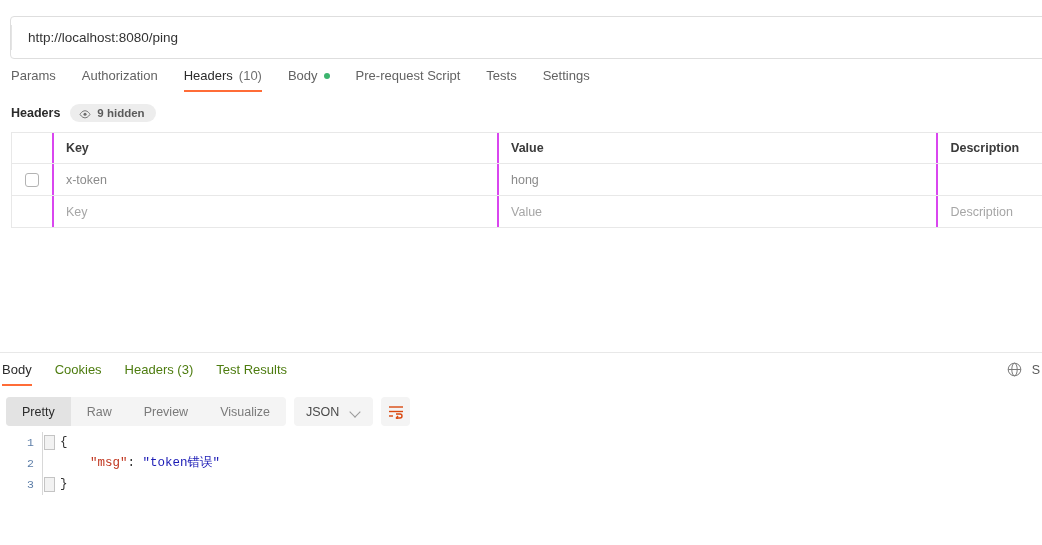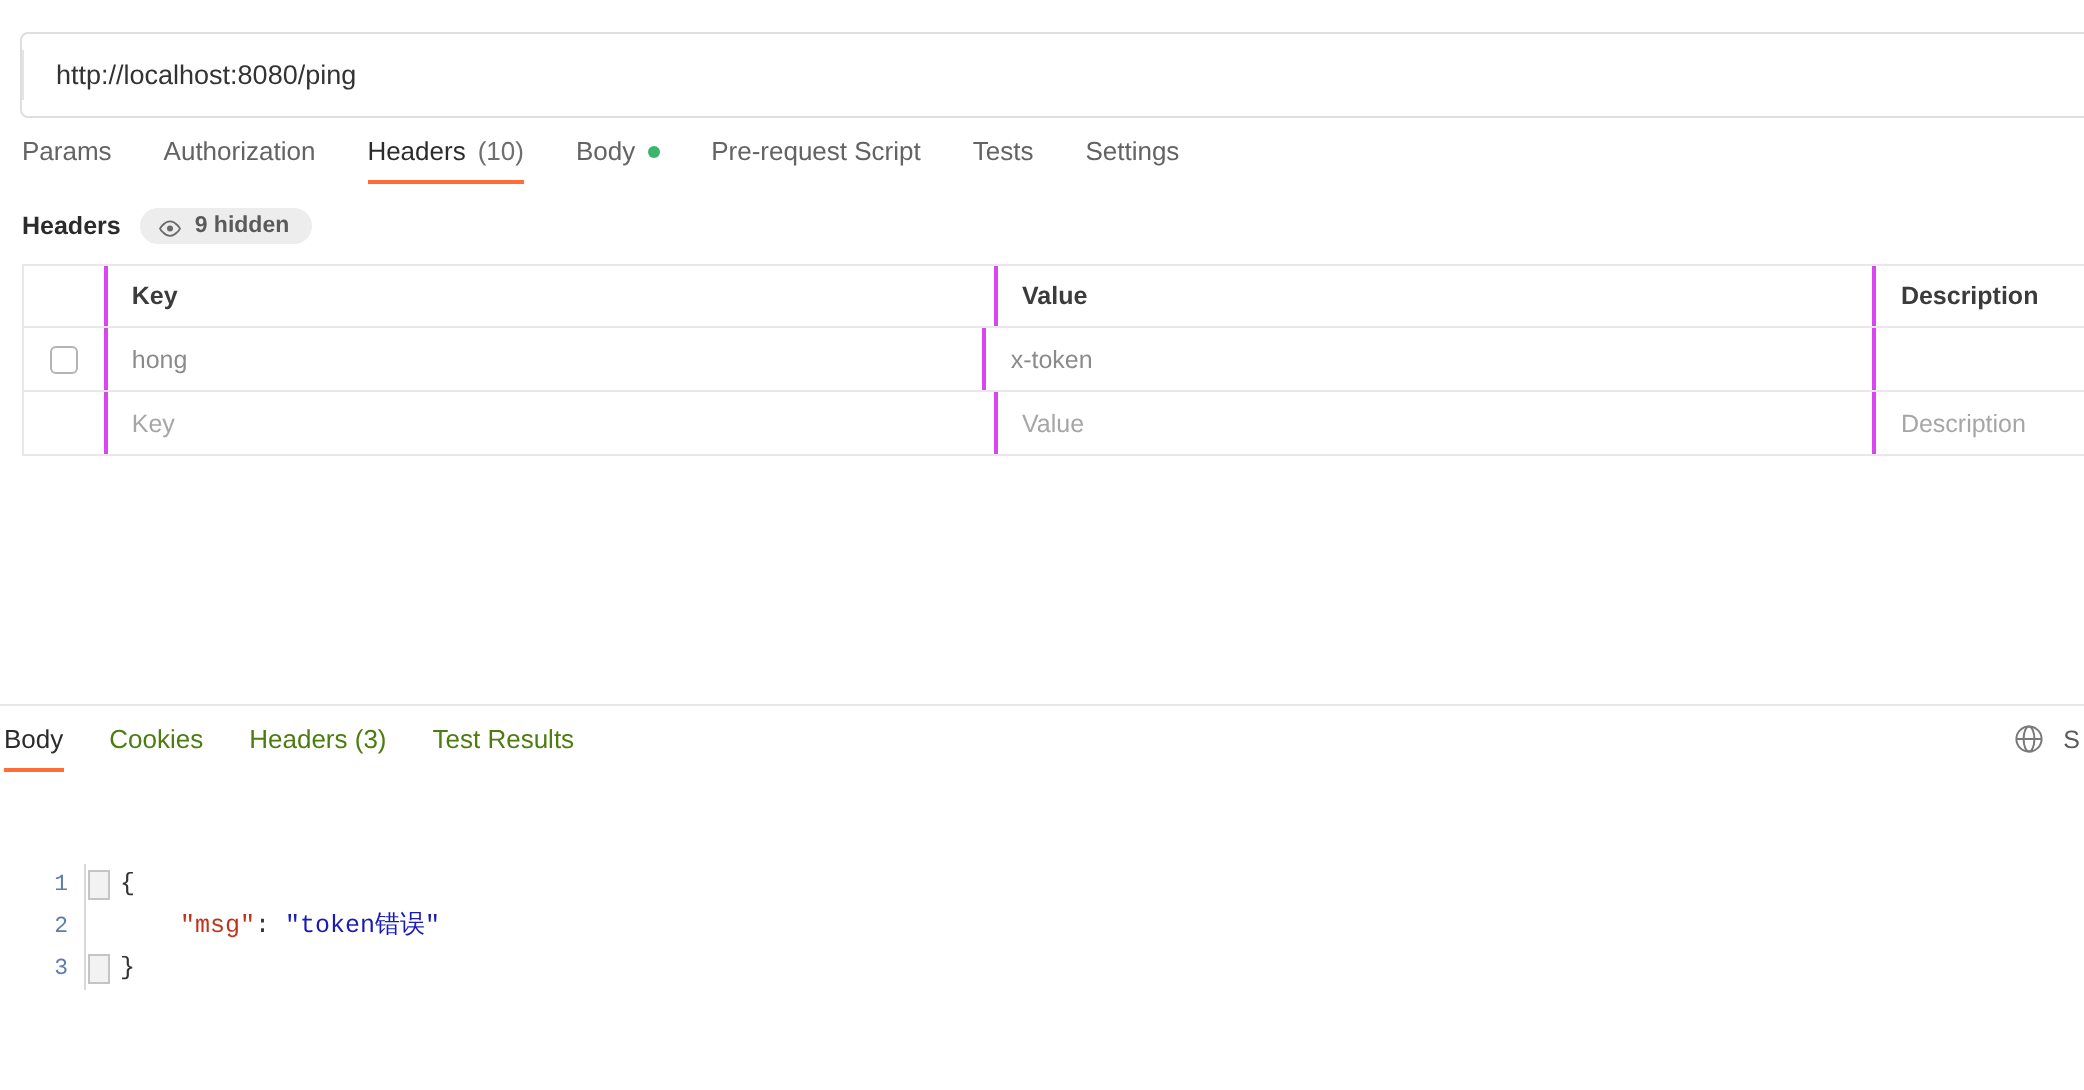--- a/index.html
+++ b/index.html
@@ -365,22 +365,22 @@
       <div class="cell c-check"></div>
       <div class="cell c-key">Key</div>
       <div class="cell c-val">Value</div>
       <div class="cell c-desc">Description</div>
     </div>
 
     <div class="trow">
       <div class="cell c-check">
         <span class="chk"></span>
       </div>
+      <div class="cell c-key val-filled">x-token</div>
       <div class="cell c-val val-filled">hong</div>
-      <div class="cell c-key val-filled">x-token</div>
       <div class="cell c-desc val-filled"></div>
     </div>
 
     <div class="trow">
       <div class="cell c-check"></div>
       <div class="cell c-key ph">Key</div>
       <div class="cell c-val ph">Value</div>
       <div class="cell c-desc ph">Description</div>
     </div>
 
@@ -397,20 +397,43 @@
     <div class="resp-right">
       <svg class="globe-icon" width="15" height="15" viewBox="0 0 15 15">
         <circle cx="7.5" cy="7.5" r="6.3" fill="none" stroke="#7a7a7a" stroke-width="1"></circle>
         <ellipse cx="7.5" cy="7.5" rx="2.7" ry="6.3" fill="none" stroke="#7a7a7a" stroke-width="1"></ellipse>
         <line x1="1.2" y1="7.5" x2="13.8" y2="7.5" stroke="#7a7a7a" stroke-width="1"></line>
       </svg>
       <span class="save-txt">S</span>
     </div>
   </div>
 
+  <div class="fmt-bar">
+    <div class="seg">
+      <div class="seg-item active">Pretty</div>
+      <div class="seg-item">Raw</div>
+      <div class="seg-item">Preview</div>
+      <div class="seg-item">Visualize</div>
+    </div>
+
+    <div class="json-sel">
+      <span>JSON</span>
+      <span class="chev"></span>
+    </div>
+
+    <div class="wrap-btn">
+      <svg width="16" height="14" viewBox="0 0 16 14">
+        <line x1="1" y1="2" x2="15" y2="2" stroke="#d9480f" stroke-width="1.4"></line>
+        <line x1="1" y1="6.5" x2="15" y2="6.5" stroke="#d9480f" stroke-width="1.4"></line>
+        <line x1="1" y1="11" x2="5" y2="11" stroke="#d9480f" stroke-width="1.4"></line>
+        <path d="M8 9 L12 9 A2 2 0 0 1 12 13 L9 13" fill="none" stroke="#d9480f" stroke-width="1.4"></path>
+        <path d="M10 11 L8.4 13 L10 14.6" fill="none" stroke="#d9480f" stroke-width="1.4"></path>
+      </svg>
+    </div>
+  </div>
 
   <div class="code">
 
     <div class="cline">
       <span class="lno">1</span>
       <span class="gutter">
           <span class="fold"></span>
         </span>
       <span class="ctext"><span class="brace">{</span></span>
     </div>

